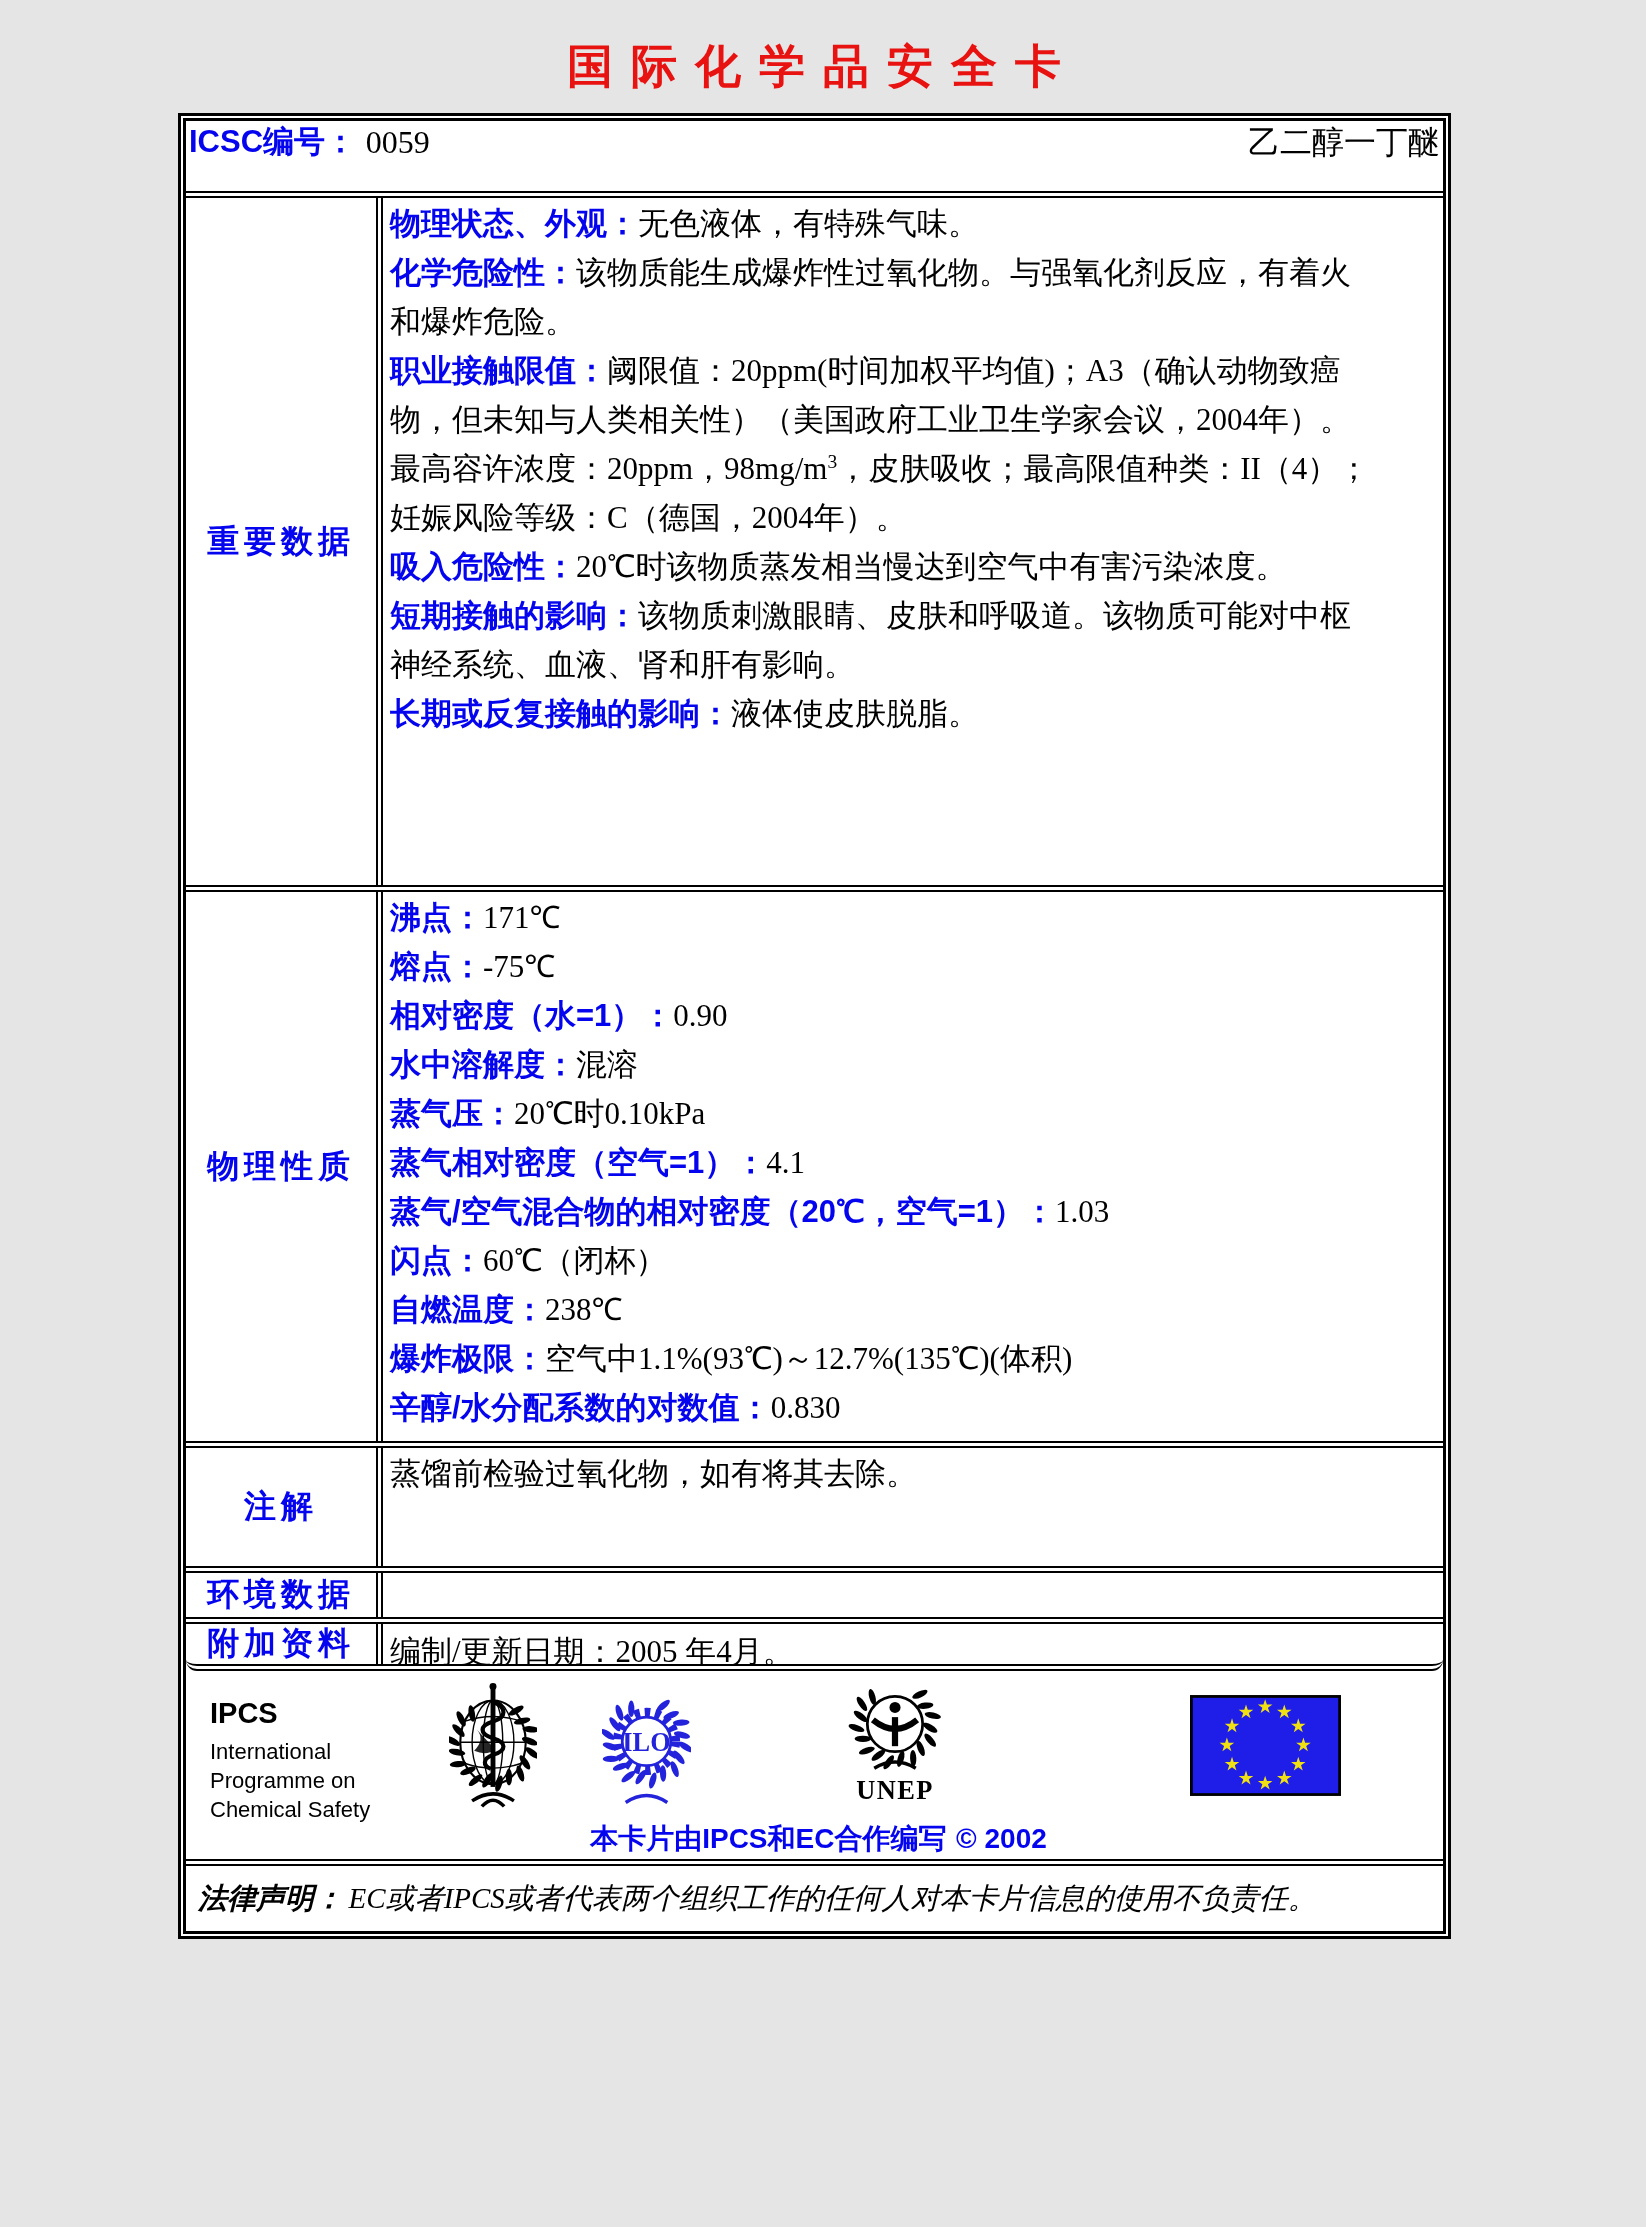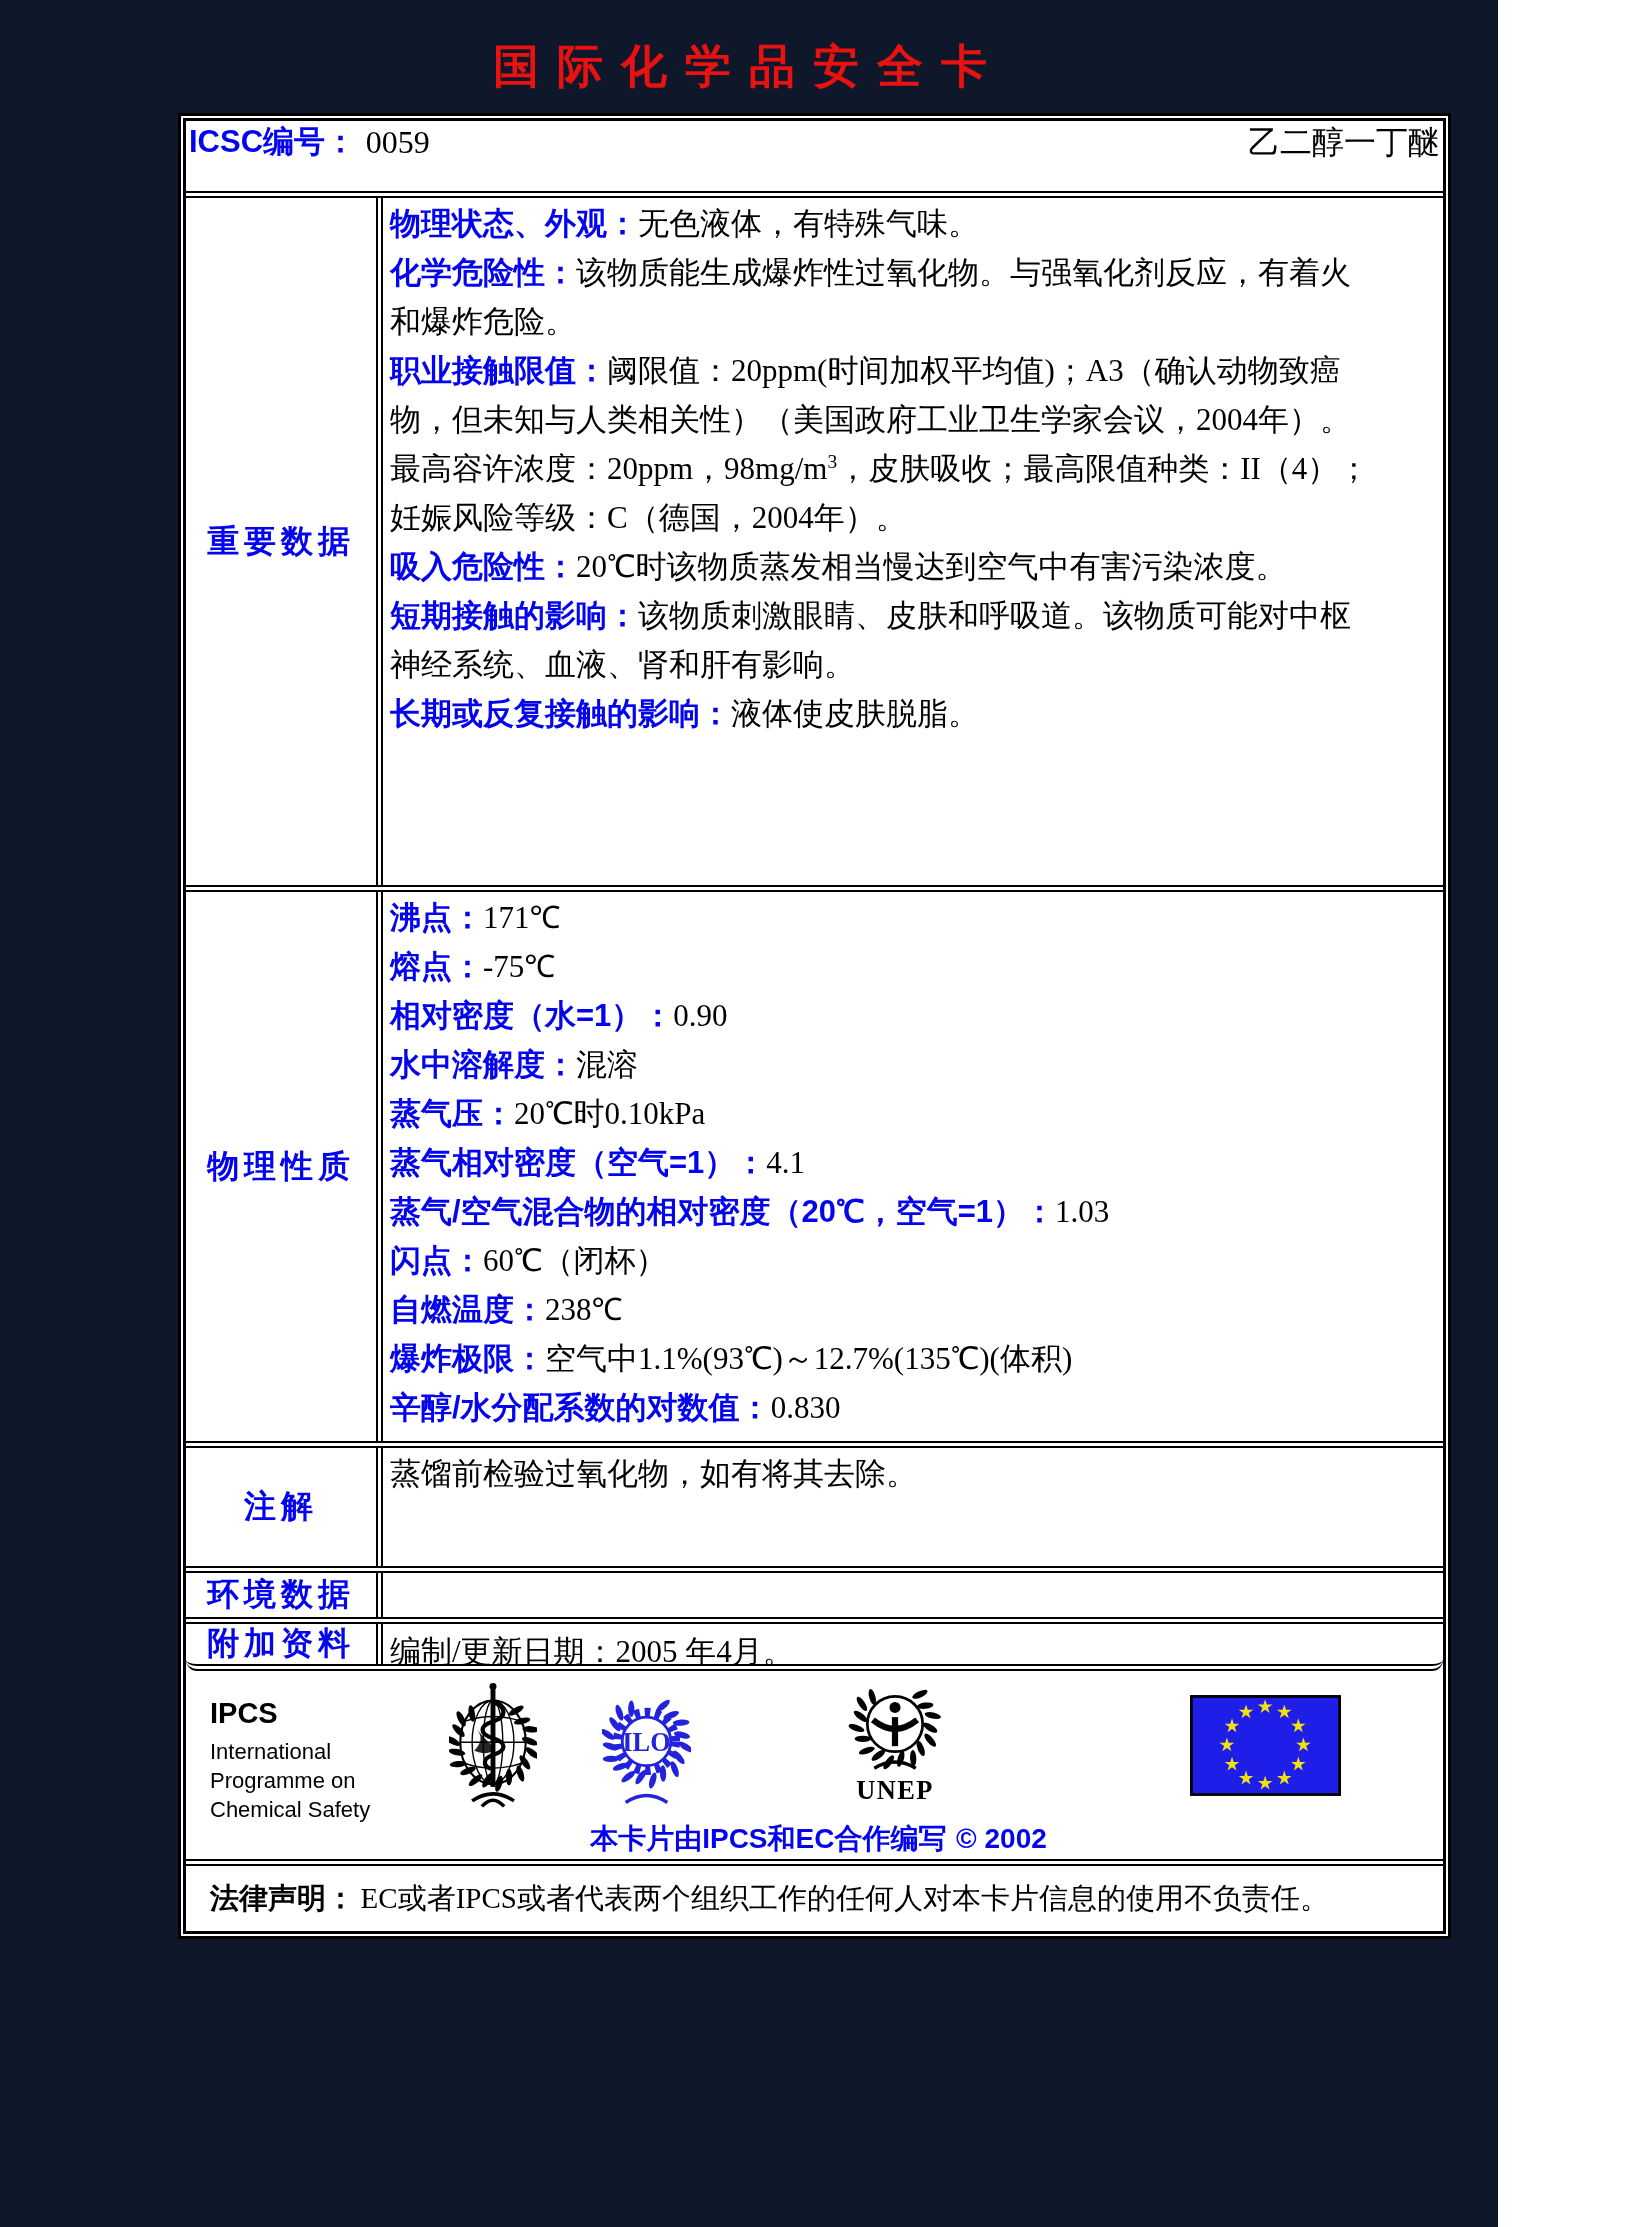--- a/index.html
+++ b/index.html
@@ -1,31 +1,31 @@
 <!DOCTYPE html>
 <html style="font-size:11px"><head>
 <meta charset="utf-8">
 <style>
   html,body{margin:0;padding:0;background:#ffffff;}
-  .page{position:relative;width:1498px;height:2227px;background:#0f172a;overflow:hidden;
+  .page{position:relative;width:1646px;height:2227px;background:#e5e5e5;overflow:hidden;
         font-family:"Liberation Serif", serif;}
   .title{position:absolute;top:36px;left:0;width:100%;text-align:center;
          font-size:46px;font-weight:bold;color:#e81210;letter-spacing:18px;
          font-family:"DejaVu Serif", serif;}
   .card{position:absolute;left:178px;top:113px;width:1257px;border:8.3px double #000;background:#fff;}
   .row{display:flex;border-bottom:7px double #000;}
   .row:last-child{border-bottom:none;}
   .row-icsc{height:70px;align-items:flex-start;justify-content:space-between;padding:0 3px;}
   .row-important{height:687px;}
   .row-physical{height:549px;}
   .row-environment{height:44px;}
   .row-notes{height:118px;}
   .row-additional{height:40px;border-radius:11px;}
   .row-logos{height:188px;position:relative;display:block;}
-  .row-legal{height:65px;align-items:center;padding:0 24px;}
+  .row-legal{height:65px;align-items:center;padding:0 12px;font-style:italic;}
   .label-cell{width:190px;border-right:7px double #000;display:flex;align-items:center;
               justify-content:center;color:#0404ee;font-weight:bold;font-size:32px;
               letter-spacing:4.9px;text-align:right;
               font-family:"Liberation Sans", sans-serif;flex-shrink:0;}
   .content-cell{flex:1;padding:0.7px 7px 0 7px;font-size:31px;overflow:hidden;}
   .line{height:49px;line-height:49px;white-space:nowrap;}
   .row-additional .content-cell{display:flex;align-items:center;padding-top:16px;}
   .row-additional .line{height:auto;line-height:normal;}
   .seg-h{color:#0404ee;font-weight:bold;font-family:"Liberation Sans", sans-serif;}
   .seg-b{color:#000;font-family:"Liberation Serif", serif;}

